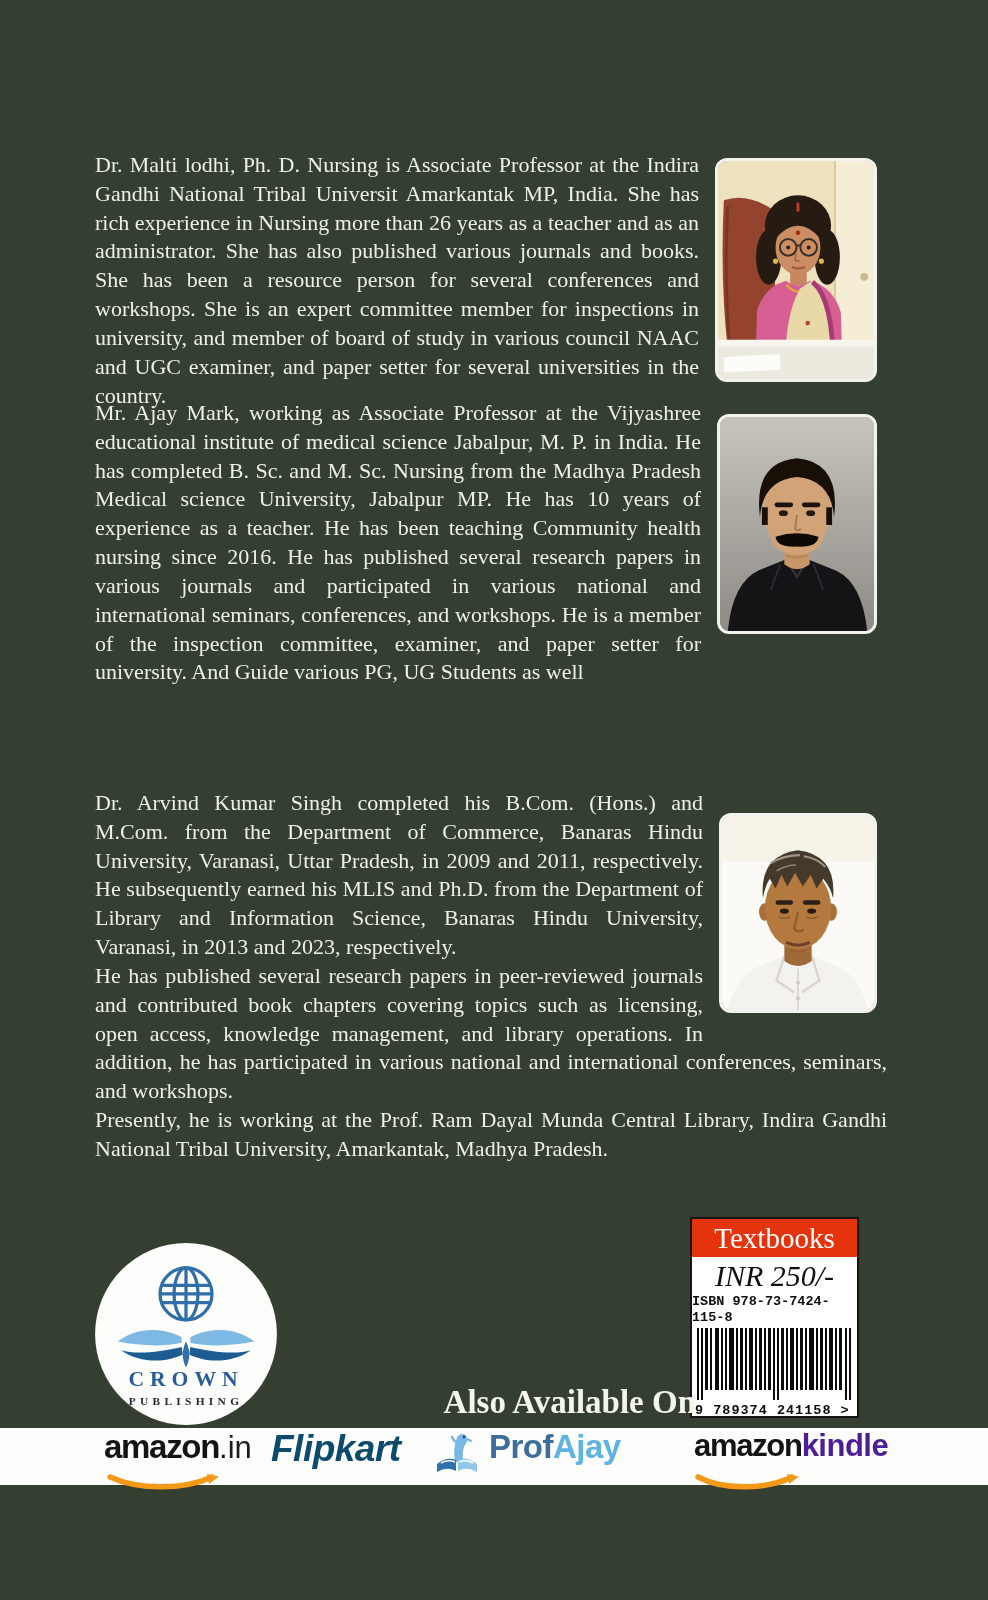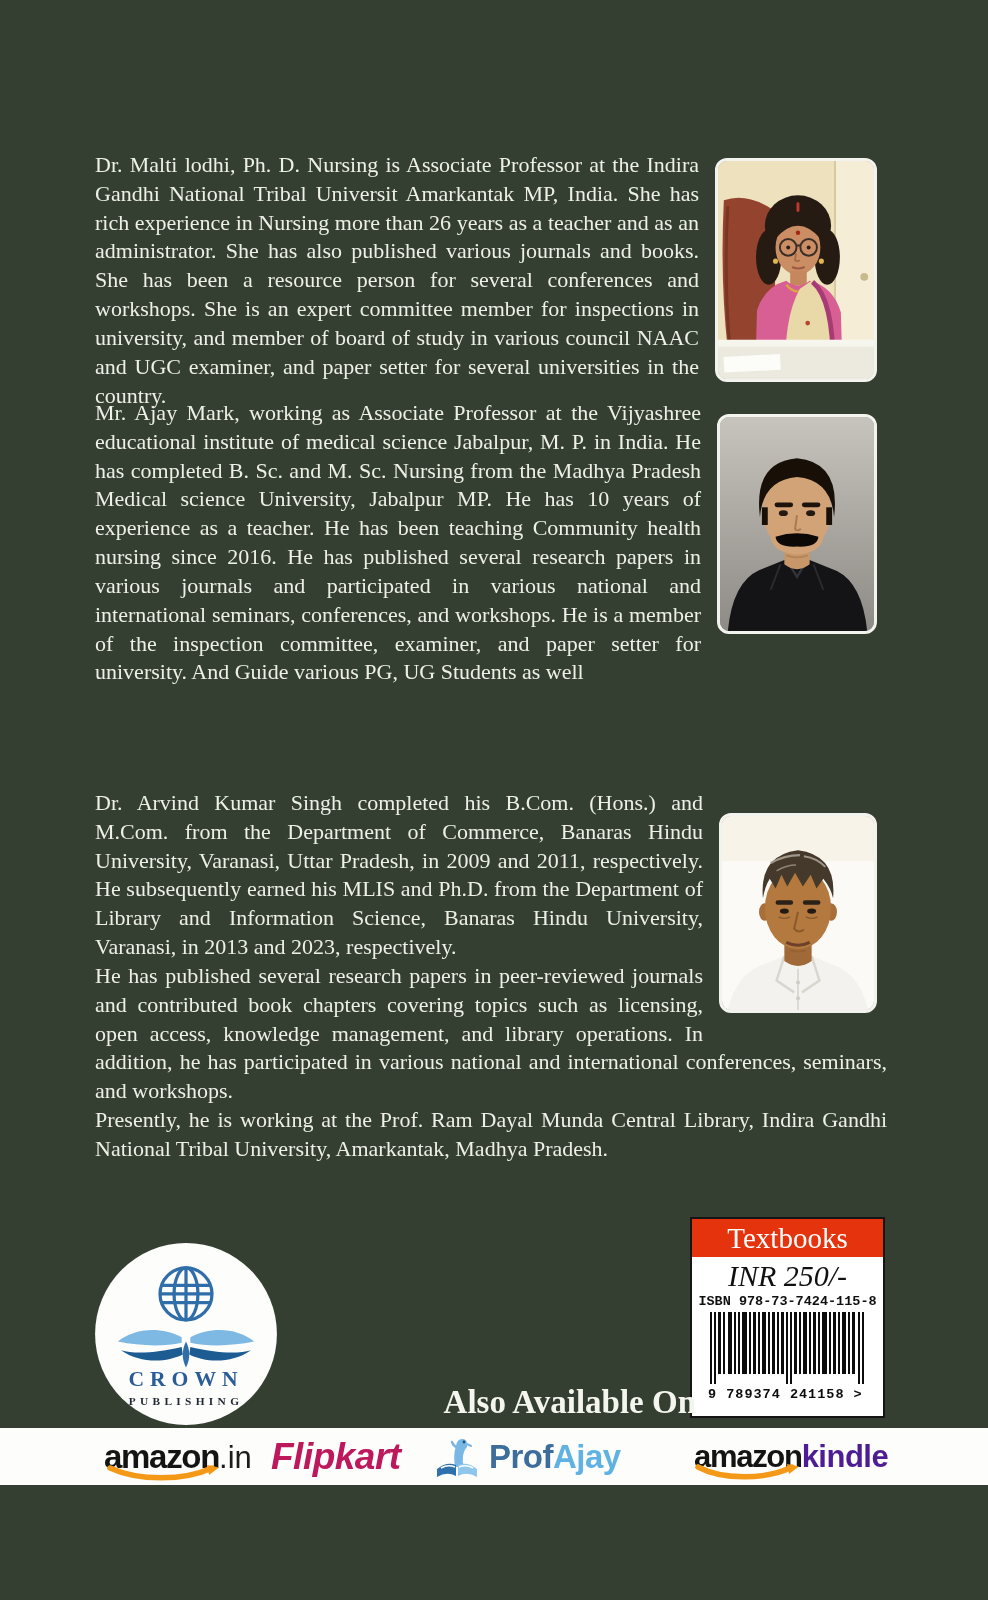--- a/index.html
+++ b/index.html
@@ -19,47 +19,47 @@
   #photo1{width:162px;height:224px;margin:7px 0 12px 16px;}
   #photo2{width:160px;height:220px;margin:15px 0 12px 16px;}
   #photo3{width:158px;height:200px;margin:24px 10px 12px 16px;}
   .photo svg{display:block;width:100%;height:100%;}
 
   
   .crown{position:absolute;left:94px;top:1242px;width:184px;height:184px;}
   .crown svg{display:block;width:100%;height:100%;}
 
   
-  .pricebox{position:absolute;left:690px;top:1217px;width:195px;height:201px;
+  .pricebox{position:absolute;left:690px;top:1217px;width:169px;height:201px;
             background:#ffffff;border:2px solid #151515;box-sizing:border-box;
             display:flex;flex-direction:column;align-items:center;}
   .pricebox .cat{width:100%;height:38px;background:#e5340d;color:#fff;
                  font-size:29px;line-height:38px;text-align:center;
                  font-family:"Liberation Serif",serif;}
   .pricebox .price{color:#101010;font-size:30px;line-height:36px;margin-top:1px;
                    font-family:"Liberation Serif",serif;font-style:italic;}
   .pricebox .isbn{color:#101010;font-family:"Liberation Mono",monospace;
                   font-weight:700;font-size:13.5px;line-height:16px;letter-spacing:0;}
   .pricebox svg{display:block;margin-top:2px;}
 
   
   .also{position:absolute;left:288px;top:1384px;width:408px;text-align:right;
         color:#f4f5ee;font-size:33px;font-weight:700;font-family:"Liberation Serif",serif;}
 
   
   .strip{position:absolute;left:0;top:1428px;width:988px;height:57px;background:#fdfdfc;}
-  .store{position:absolute;top:0;height:57px;display:flex;align-items:center;
+  .store{position:absolute;top:0;height:57px;display:flex;
          font-family:"Liberation Sans",sans-serif;}
   .amz{position:relative;display:inline-block;}
   .amz .w{font-weight:700;font-size:33px;letter-spacing:-1.3px;color:#141414;}
   .amz .t{font-weight:400;font-size:31px;color:#1c1c1c;}
   .amz svg{position:absolute;left:2px;bottom:-7px;}
   #store-amazon{left:104px;}
   #store-flipkart{left:271px;}
-  #store-flipkart .fk{color:#be185d;font-weight:700;font-style:italic;
+  #store-flipkart .fk{color:#0c4a6e;font-weight:700;font-style:italic;
                       font-size:37px;letter-spacing:-0.5px;}
   #store-bookscamel{left:433px;}
   #store-bookscamel .ic{margin-right:8px;}
   #store-bookscamel .b1{font-weight:700;font-size:33px;letter-spacing:-0.5px;color:#3d6e9b;}
   #store-bookscamel .b2{font-weight:700;font-size:33px;letter-spacing:-0.5px;color:#5fb2e2;}
   #store-kindle{left:694px;}
   #store-kindle .w{font-size:31px;}
   #store-kindle .k{font-weight:700;font-size:31px;color:#4c1d95;letter-spacing:-0.5px;}
 </style>
 </head>

